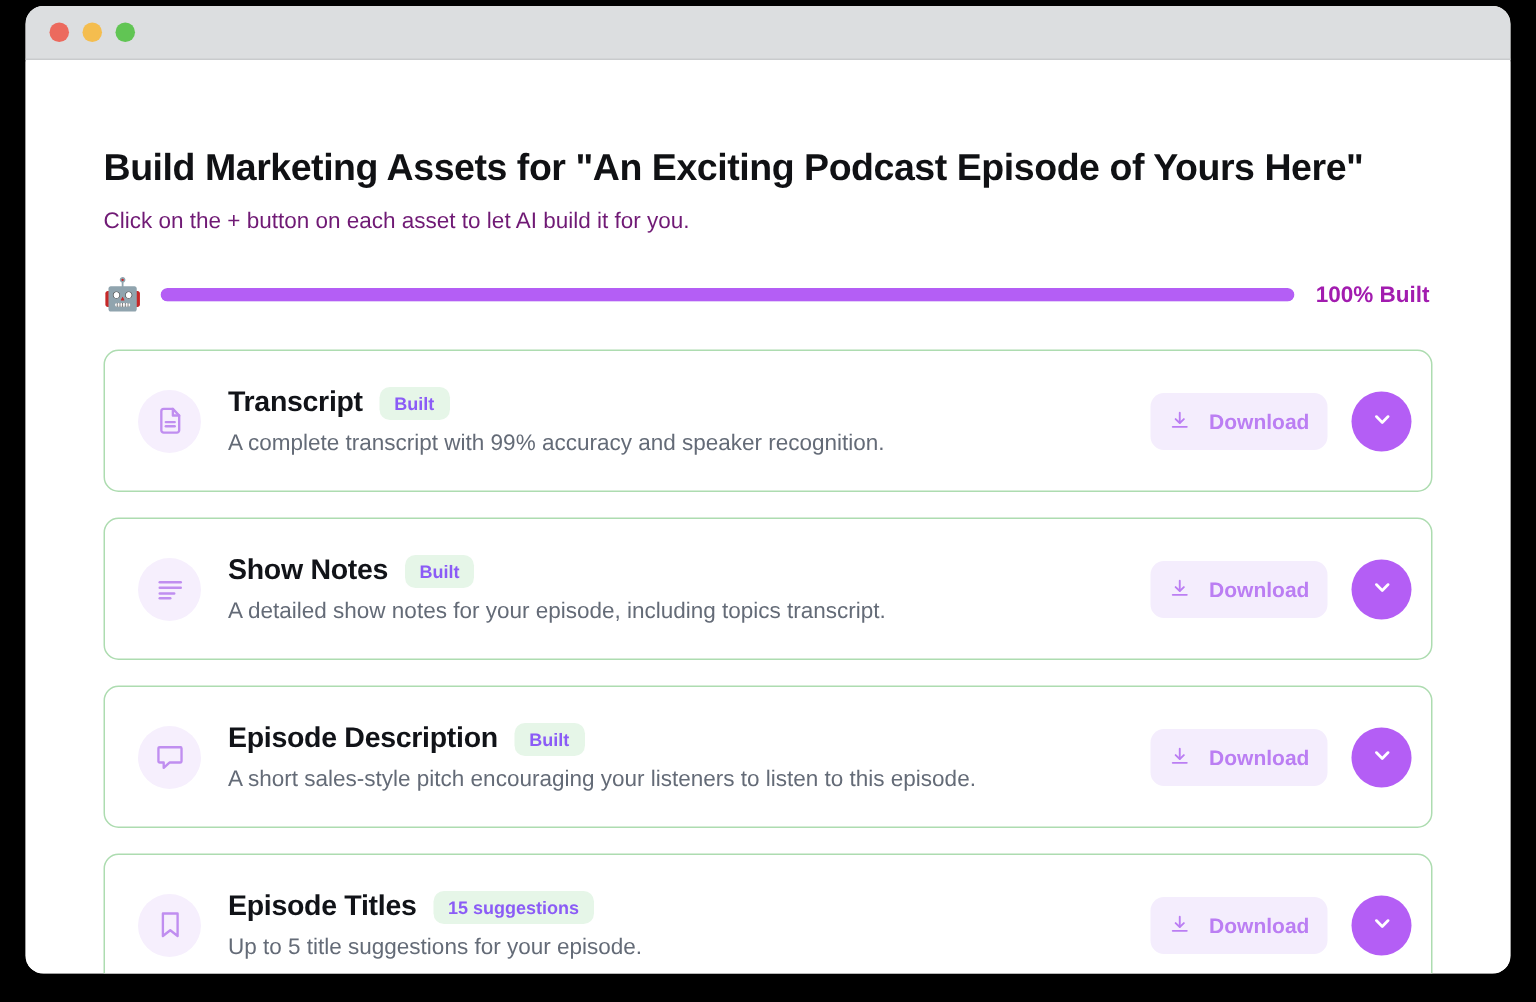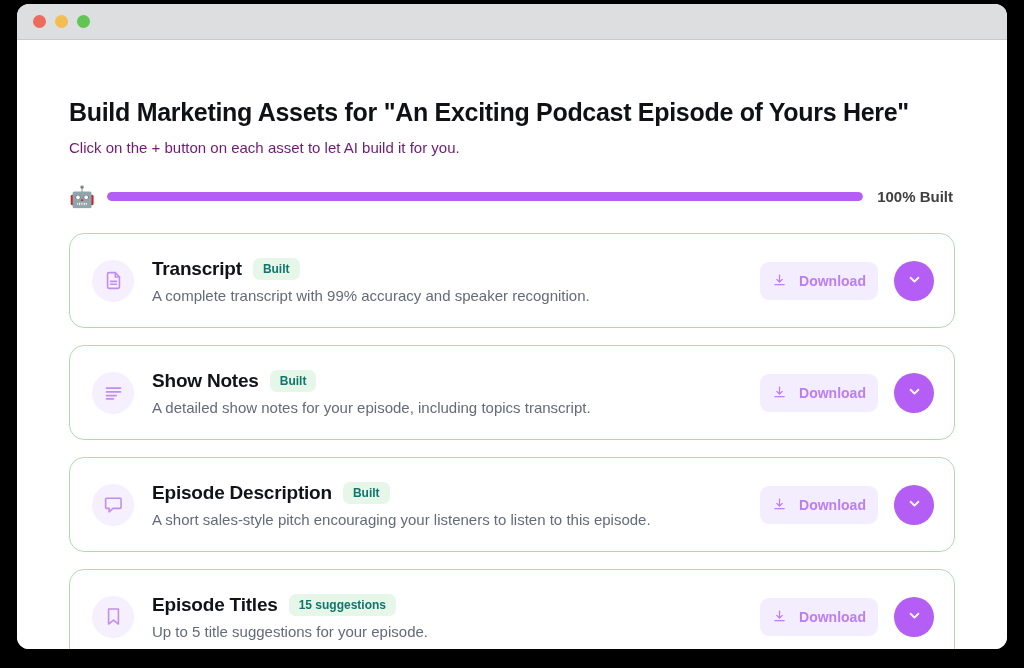--- a/index.html
+++ b/index.html
@@ -80,33 +80,33 @@
     overflow: hidden;
   }
   .progress-fill {
     height: 100%;
     background: #b45ef5;
     border-radius: 6px;
   }
   .progress-label {
     font-size: 15px;
     font-weight: bold;
-    color: #404040;
+    color: #a21caf;
     white-space: nowrap;
   }
 
   .cards { margin-top: 26px; }
 
   .asset-card {
     display: flex;
     align-items: center;
     background: #ffffff;
     border: 1.5px solid #addcb0;
-    border-radius: 15px;
-    padding: 18px 20px 18px 22px;
+    border-radius: 10px;
+    padding: 18px 13px 18px 22px;
     margin-bottom: 17px;
     min-height: 95px;
   }
 
   .asset-icon-circle {
     width: 42px;
     height: 42px;
     border-radius: 50%;
     background: #f6effd;
     display: flex;
@@ -120,21 +120,21 @@
   .asset-text { flex: 1; min-width: 0; }
   .asset-head { display: flex; align-items: center; gap: 11px; }
   .asset-title {
     font-size: 19px;
     font-weight: bold;
     color: #111318;
     letter-spacing: -0.2px;
   }
   .asset-badge {
     background: #e6f6e8;
-    color: #0f766e;
+    color: #8b5cf6;
     font-size: 12px;
     font-weight: bold;
     padding: 4px 10px;
     border-radius: 7px;
     white-space: nowrap;
   }
   .asset-desc {
     font-size: 15px;
     color: #646b77;
     margin-top: 7px;

